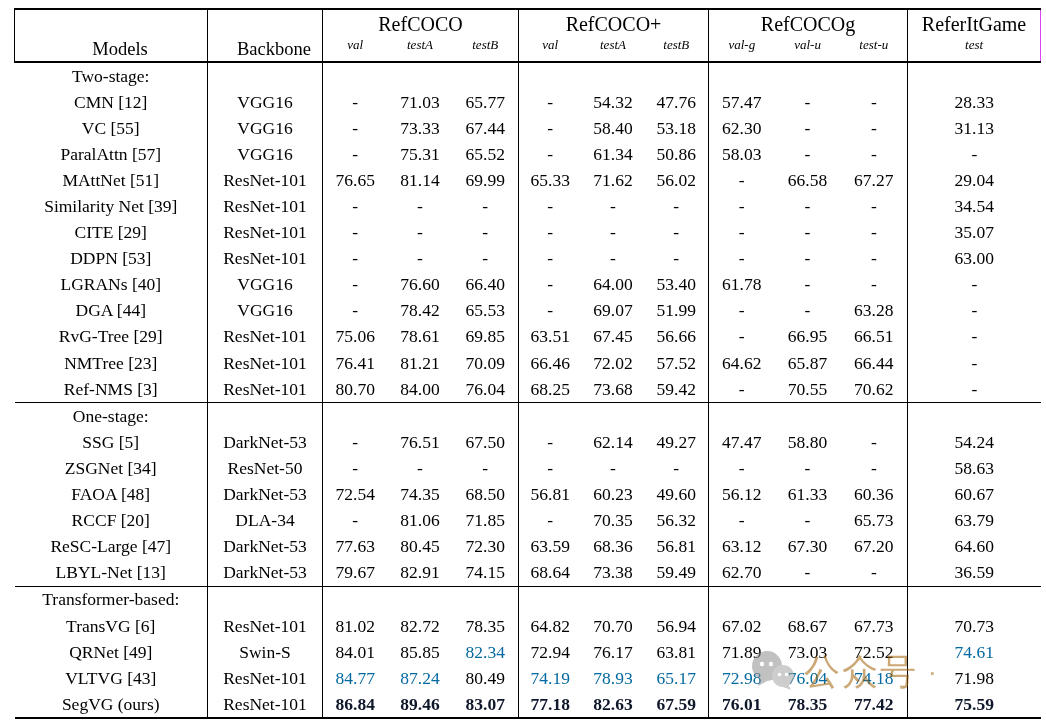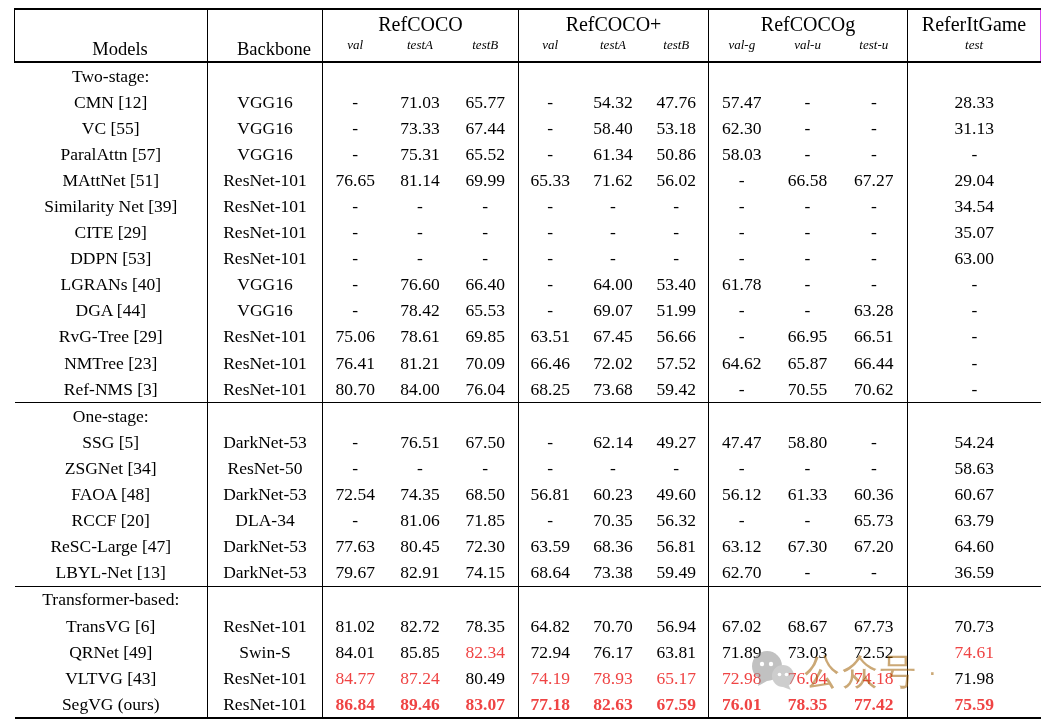--- a/index.html
+++ b/index.html
@@ -21,22 +21,22 @@
   thead th.span2{height:50px;font-size:18.5px;padding-left:18px;}
   thead tr.grp-row th{height:26px;vertical-align:bottom;padding-bottom:1px;}
   thead tr.sub-row th{height:24px;font-style:italic;font-size:13px;vertical-align:top;margin-top:33px;}
   .bl{border-left:1px solid #000;}
   .outer-l{border-left:1px solid #000;}
   .outer-r{border-right:1px solid #d946ef;}
   tbody td{font-size:17.5px;height:26.1px;}
   tr.divide td{border-top:1.5px solid #000;}
   td.model-cell{font-size:17.5px;text-align:center;}
   .section-label{}
-  .val-b{color:#ef4444;}
-  .val-r{color:#ef4444;font-weight:bold;}
+  .val-b{color:#0369a1;}
+  .val-r{color:#0f172a;font-weight:bold;}
 
   .watermark{
     position:absolute;left:750px;top:646px;height:52px;
     display:flex;align-items:center;gap:8px;
     opacity:0.55;z-index:5;pointer-events:none;
     color:#a16207;font-size:36px;letter-spacing:2px;
     font-family:"Liberation Sans","DejaVu Sans",sans-serif;
   }
   .watermark .wm-icon{width:46px;height:44px;flex:0 0 auto;}
   .watermark .wm-dot{font-size:26px;margin:0 2px;}

